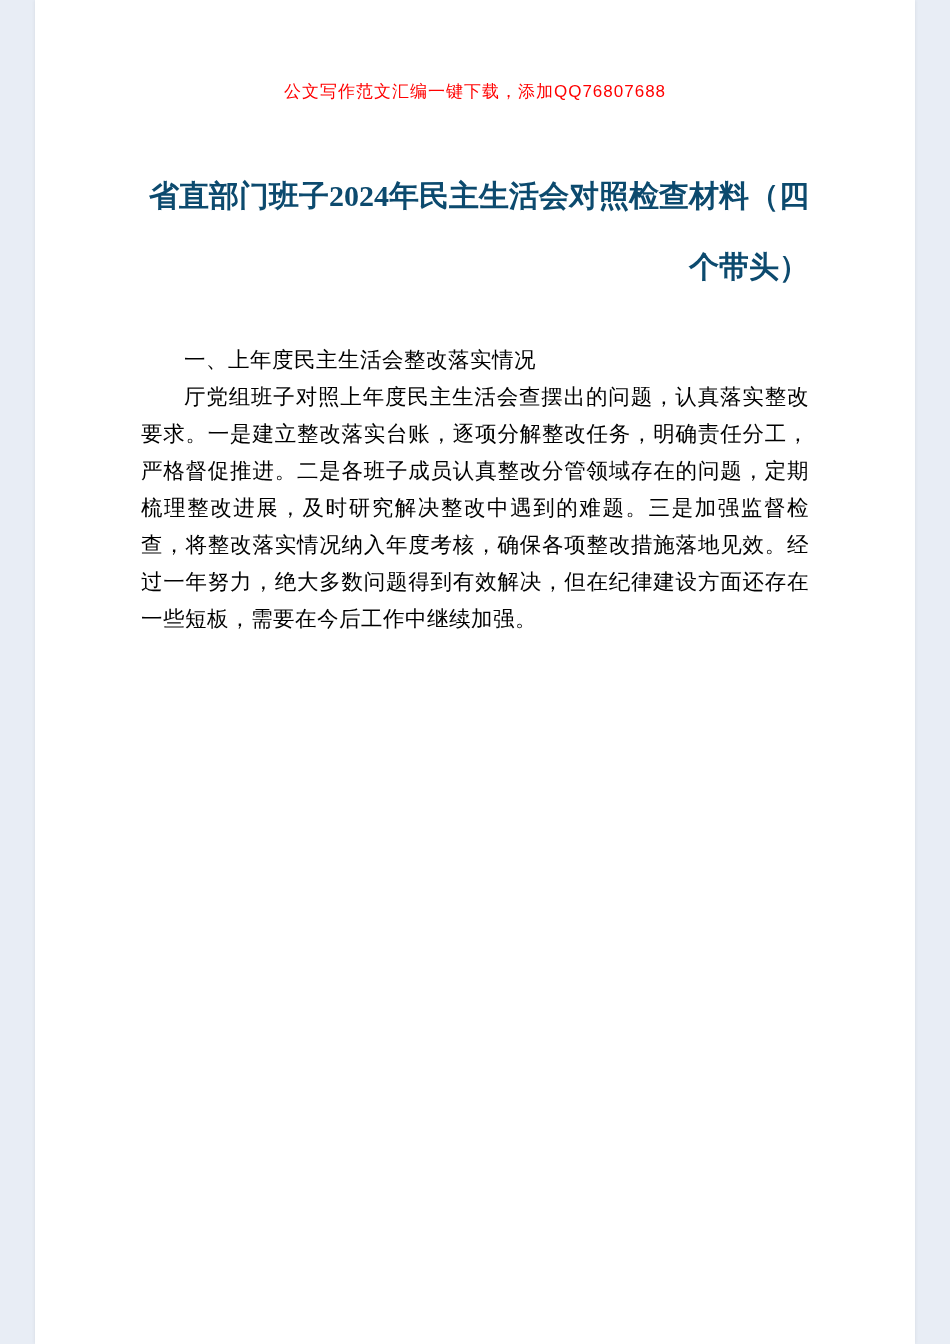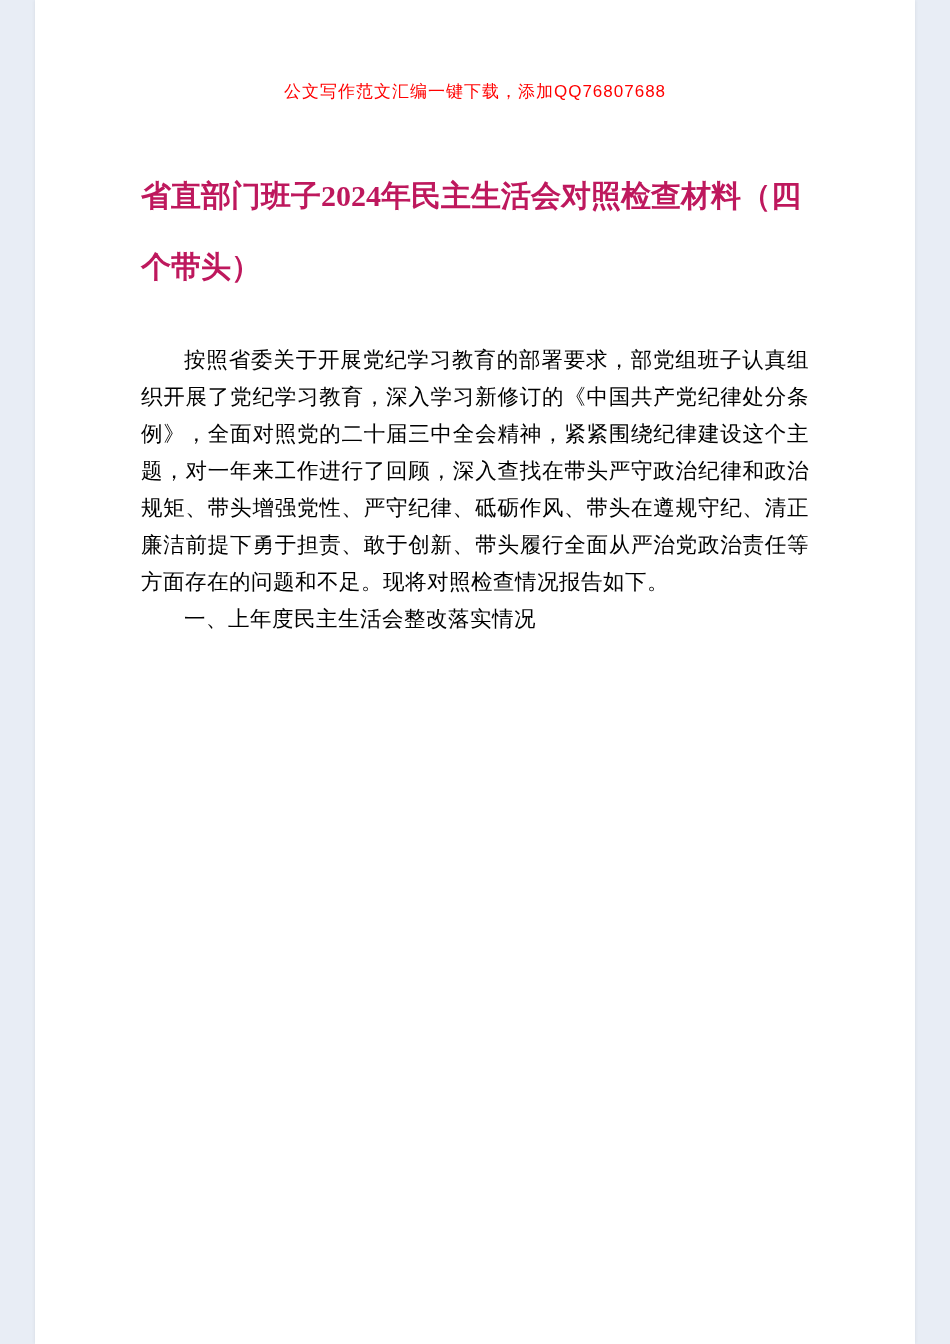--- a/index.html
+++ b/index.html
@@ -27,24 +27,24 @@
   .ad-banner {
     text-align: center;
     font-size: 17px;
     letter-spacing: 1px;
     margin: 0 0 58px 0;
     font-family: "Liberation Sans", "DejaVu Sans", sans-serif;
   }
   .doc-title {
     font-size: 30px;
     font-weight: bold;
-    text-align: left;
-    color: #be185d;
+    text-align: right;
+    color: #0c4a6e;
     line-height: 2.35;
-    margin: 0 0 40px 0;
+    margin: 0 0 40px 8px;
     font-family: "Liberation Serif", "DejaVu Serif", serif;
   }
   .doc-body p {
     font-size: 21.5px;
     color: #000000;
     line-height: 1.72;
     text-align: justify;
     text-indent: 2em;
     margin: 0;
     letter-spacing: 0.5px;
@@ -57,18 +57,18 @@
 <body>
 
 <div class="viewport">
   <div class="doc-page">
 
     <div class="ad-banner" style="color:#ff0000;">公文写作范文汇编一键下载，添加QQ76807688</div>
 
     <h1 class="doc-title">省直部门班子2024年民主生活会对照检查材料（四个带头）</h1>
 
     <div class="doc-body">
-      <p>按照省委关于开展党纪学习教育的部署要求，部党组班子认真组织开展了党纪学习教育，深入学习新修订的《中国共产党纪律处分条例》，全面对照党的二十届三中全会精神，紧紧围绕纪律建设这个主题，对一年来工作进行了回顾，深入查找在带头严守政治纪律和政治规矩、带头增强党性、严守纪律、砥砺作风、带头在遵规守纪、清正廉洁前提下勇于担责、敢于创新、带头履行全面从严治党政治责任等方面存在的问题和不足。现将对照检查情况报告如下。</p>
       <p class="section-heading">一、上年度民主生活会整改落实情况</p>
+      <p>厅党组班子对照上年度民主生活会查摆出的问题，认真落实整改要求。一是建立整改落实台账，逐项分解整改任务，明确责任分工，严格督促推进。二是各班子成员认真整改分管领域存在的问题，定期梳理整改进展，及时研究解决整改中遇到的难题。三是加强监督检查，将整改落实情况纳入年度考核，确保各项整改措施落地见效。经过一年努力，绝大多数问题得到有效解决，但在纪律建设方面还存在一些短板，需要在今后工作中继续加强。</p>
     </div>
 
   </div>
 </div>
 
 </body></html>

